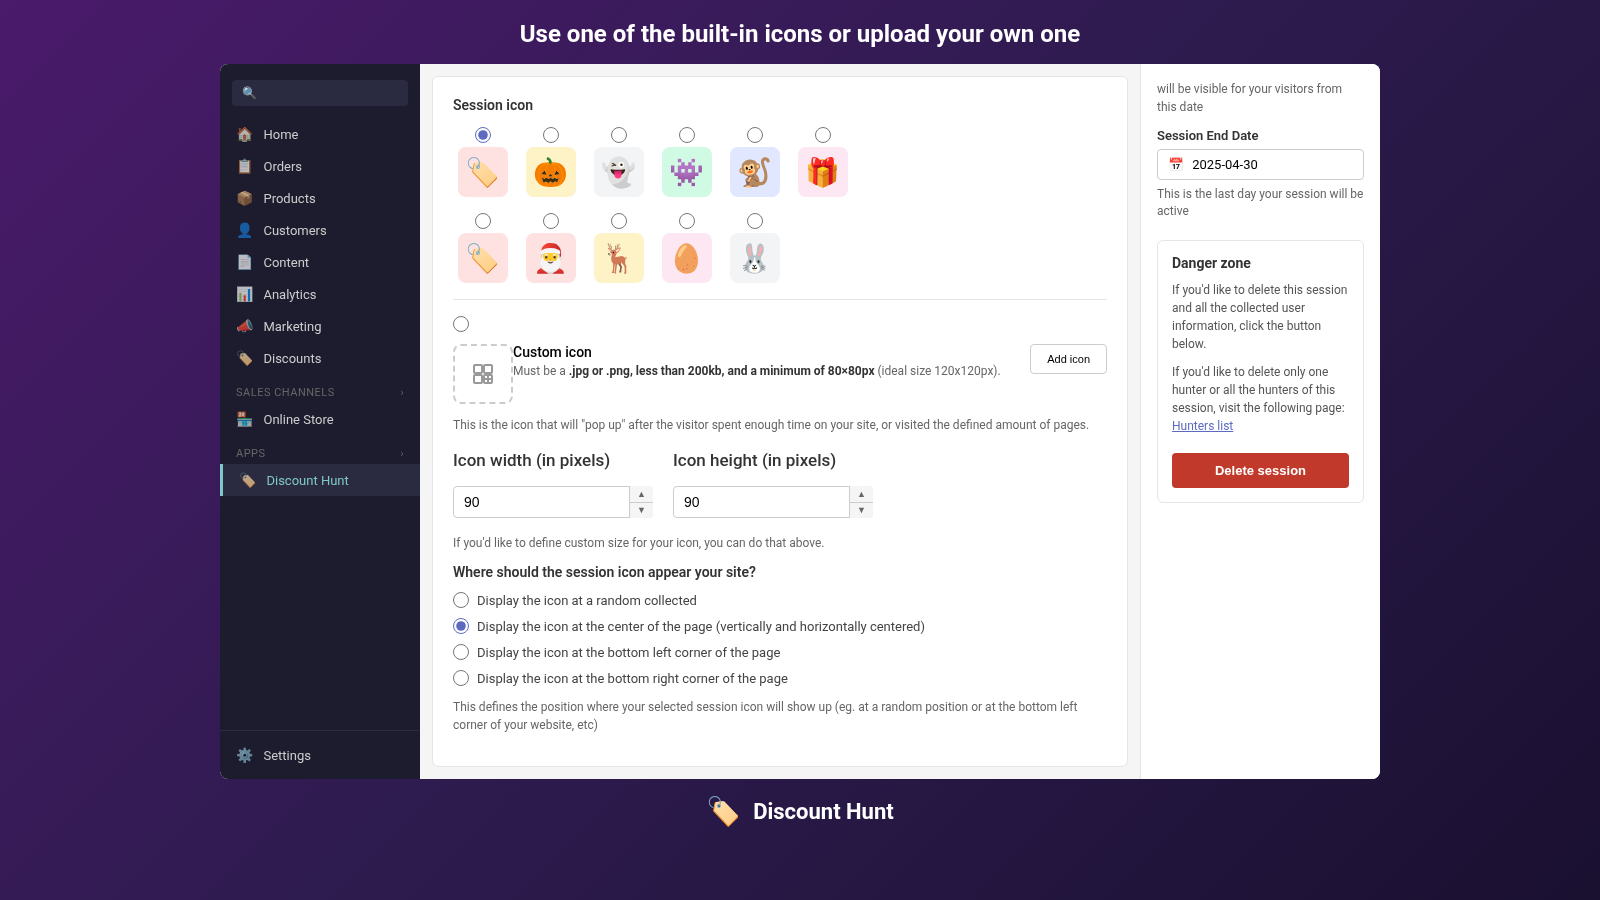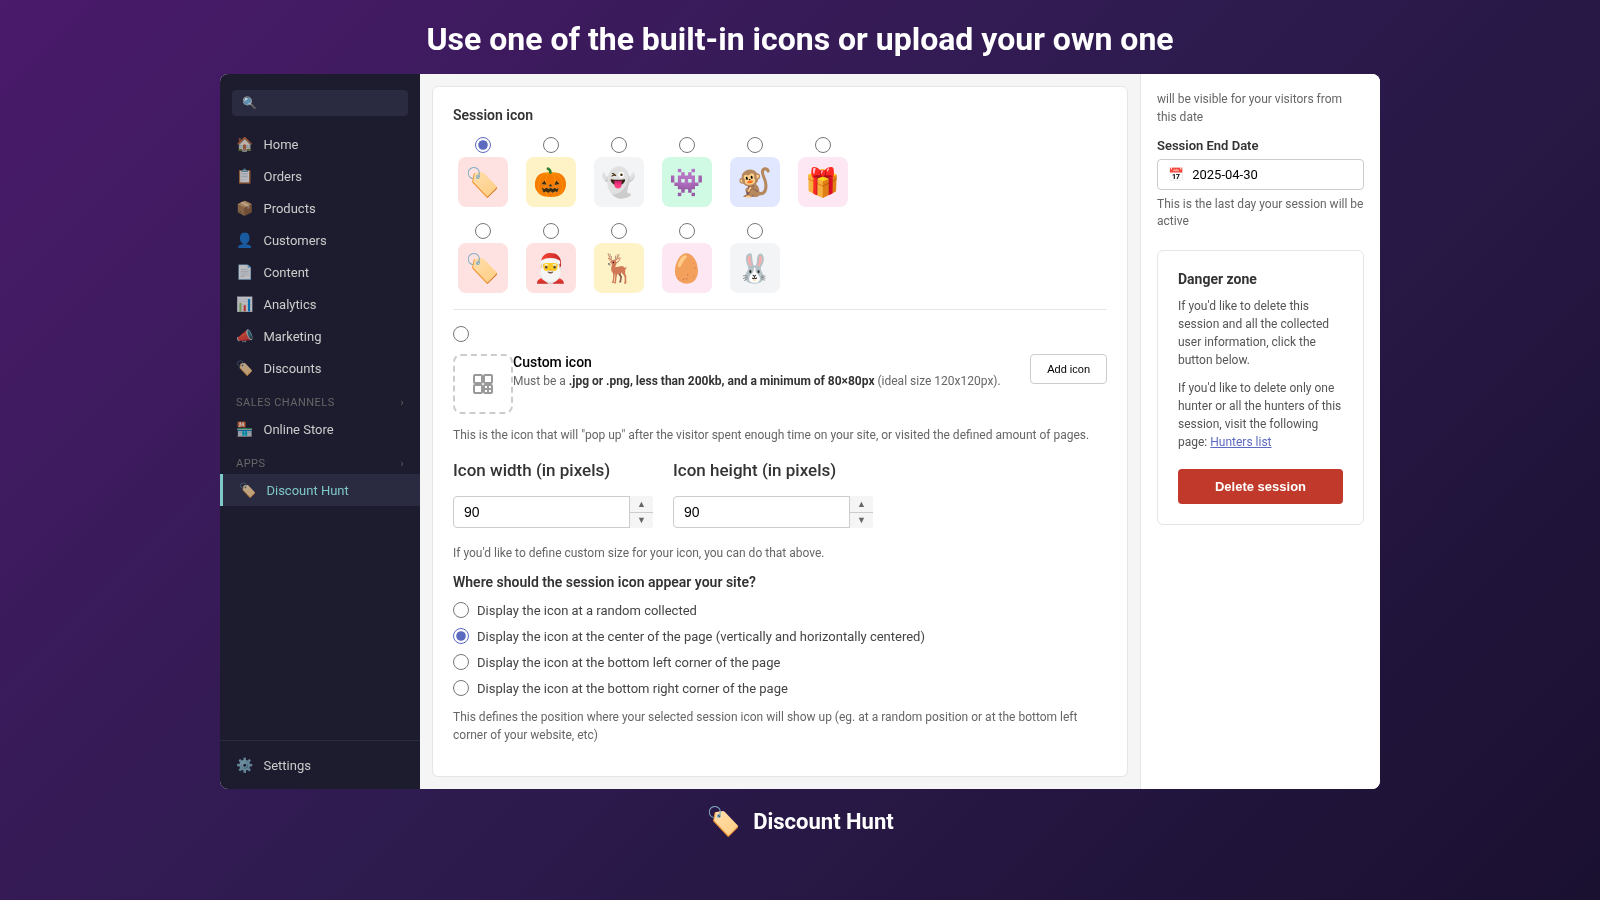--- a/index.html
+++ b/index.html
@@ -6,21 +6,21 @@
     body {
       font-family: -apple-system, BlinkMacSystemFont, 'Segoe UI', Roboto, sans-serif;
       background: linear-gradient(135deg, #4a1a6b 0%, #2d1b4e 50%, #1a1030 100%);
       min-height: 100vh;
       display: flex;
       flex-direction: column;
       align-items: center;
     }
     .page-title {
       color: white;
-      font-size: 32px;
+      font-size: 24px;
       font-weight: 700;
       padding: 20px 12px 16px;
       text-align: center;
       width: 100%;
     }
     .main-container {
       display: flex;
       width: 1160px;
       min-height: 660px;
       background: white;
@@ -263,21 +263,21 @@
       padding: 7px 10px;
       font-size: 13px;
       margin-bottom: 6px;
     }
     .date-field .cal-icon { color: #555; }
     .date-hint { font-size: 12px; color: #666; line-height: 1.4; }
     .danger-section {
       background: white;
       border: 1px solid #e5e5e5;
       border-radius: 6px;
-      padding: 20px;
+      padding: 14px;
     }
     .danger-title {
       font-size: 14px;
       font-weight: 700;
       color: #333;
       margin-bottom: 10px;
     }
     .danger-text {
       font-size: 12px;
       color: #555;

